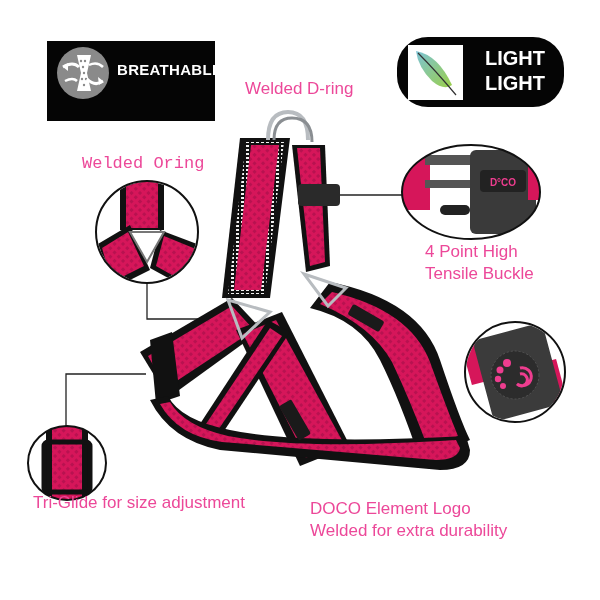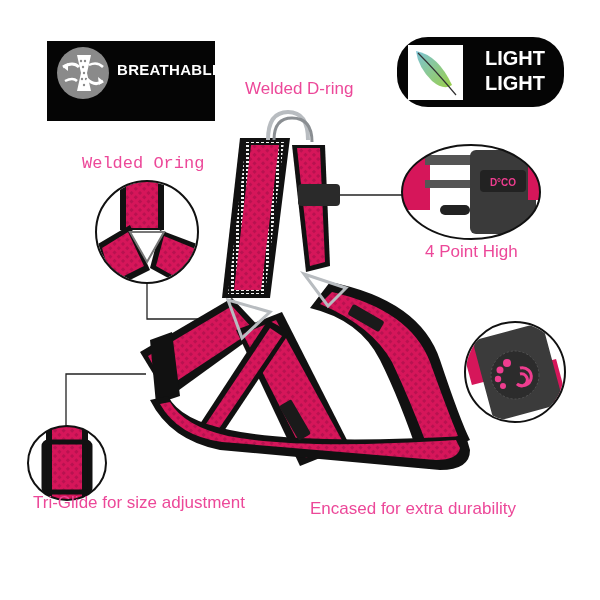--- a/index.html
+++ b/index.html
@@ -200,17 +200,19 @@
   <div class="label">
     <div>LIGHT</div>
     <div>LIGHT</div>
   </div>
 </div>
 
 <div class="caption cap-dring">Welded D-ring</div>
 <div class="caption cap-oring">Welded Oring</div>
 <div class="caption cap-buckle">
   <div>4 Point High</div>
+  <div>Tensile Buckle</div>
 </div>
 <div class="caption cap-triglide">Tri-Glide for size adjustment</div>
 <div class="caption cap-logo">
-  <div>Encased for extra durability</div>
+  <div>DOCO Element Logo</div>
+  <div>Welded for extra durability</div>
 </div>
 
 </body></html>

